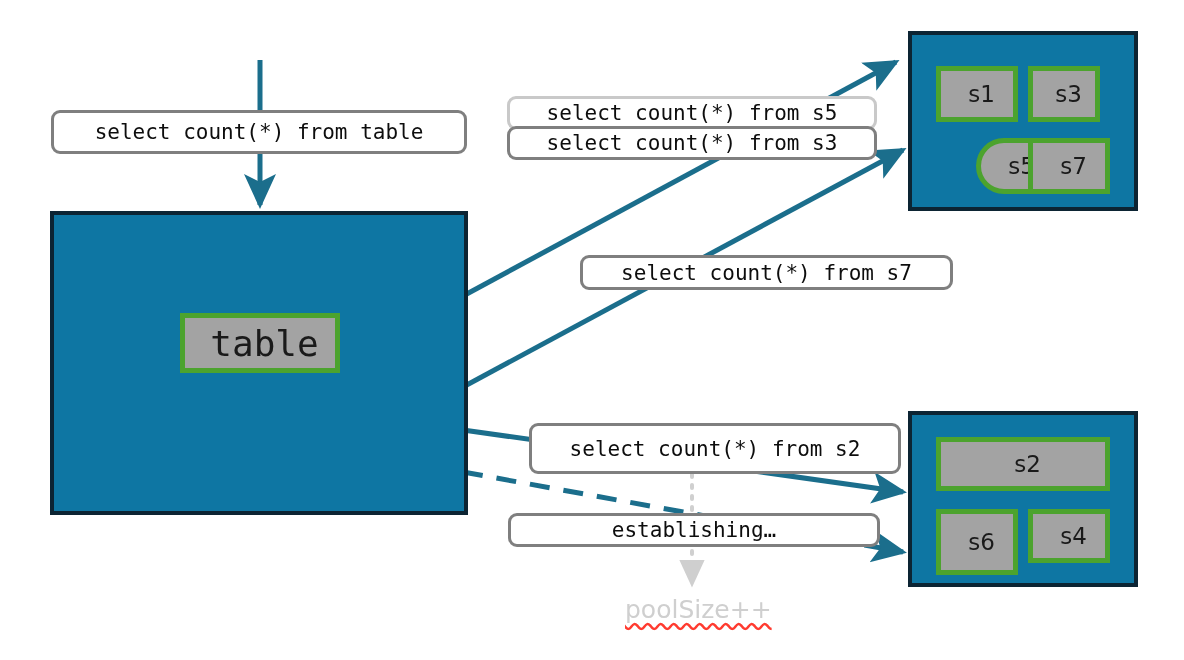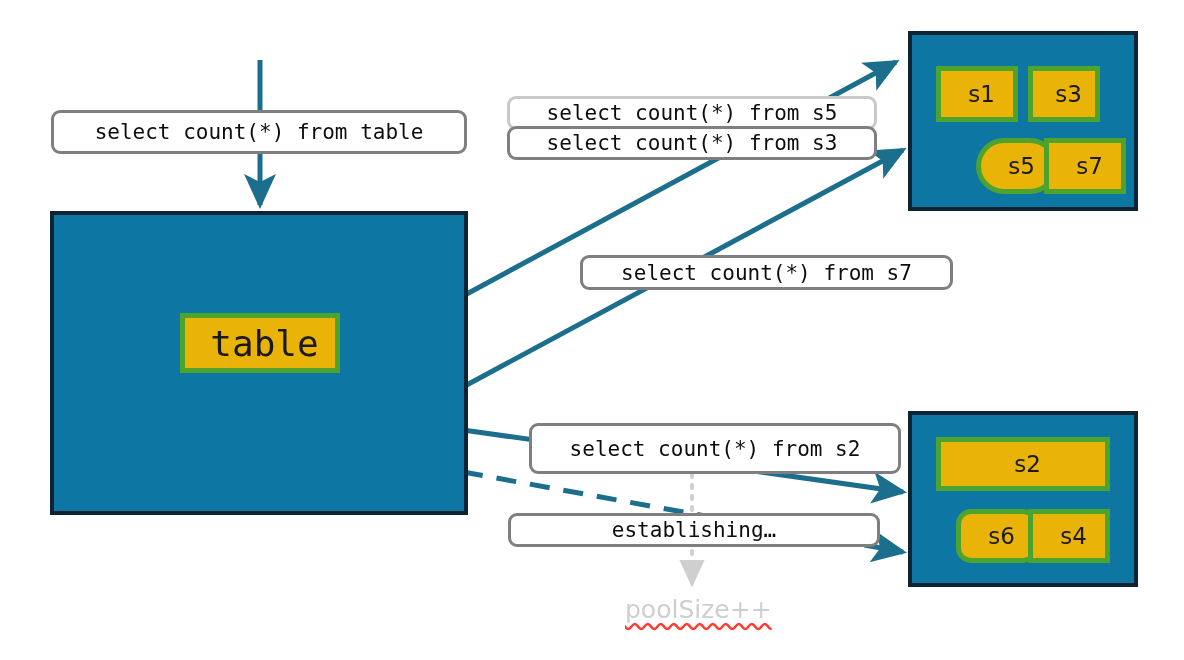--- a/index.html
+++ b/index.html
@@ -34,21 +34,21 @@
   .db-pool {
     position: absolute;
     background: #0E76A3;
     border: 4px solid #0C2433;
     box-sizing: border-box;
   }
 
   
   .cell {
     position: absolute;
-    background: #eab308;
+    background: #a3a3a3;
     border: 5px solid #4CA32E;
     box-sizing: border-box;
     display: flex;
     align-items: center;
     justify-content: center;
     font-family: "DejaVu Sans", "Liberation Sans", sans-serif;
     font-size: 23px;
     color: #1a1a1a;
     padding-left: 9px;
   }
@@ -129,27 +129,27 @@
   <div class="cell mono" style="left:180px; top:313px; width:160px; height:60px;">table</div>
 
   <div class="pool" style="left:908px; top:31px; width:230px; height:180px;"></div>
 
   <div class="cell" style="left:936px; top:66px; width:82px; height:56px;">s1</div>
 
   <div class="cell" style="left:1028px; top:66px; width:72px; height:56px;">s3</div>
 
   <div class="cell" style="left:976px; top:138px; width:82px; height:56px;border-radius:28px;">s5</div>
 
-  <div class="cell" style="left:1028px; top:138px; width:82px; height:56px;margin-left:16px;">s7</div>
+  <div class="cell" style="left:1028px; top:138px; width:82px; height:56px;">s7</div>
 
   <div class="pool" style="left:908px; top:411px; width:230px; height:176px;"></div>
 
   <div class="cell" style="left:936px; top:437px; width:174px; height:54px;">s2</div>
 
-  <div class="cell" style="left:956px; top:509px; width:82px; height:54px;border-radius:15px;">s6</div>
+  <div class="cell" style="left:936px; top:509px; width:82px; height:66px;">s6</div>
 
   <div class="cell" style="left:1028px; top:509px; width:82px; height:54px;">s4</div>
 
   <div class="label-box front" style="left:51px; top:110px; width:416px; height:44px;">select count(*) from table</div>
 
   <div class="label-box faded" style="left:507px; top:96px; width:370px; height:34px;">select count(*) from s5</div>
 
   <div class="label-box front" style="left:507px; top:126px; width:370px; height:34px;">select count(*) from s3</div>
 
   <div class="label-box front" style="left:580px; top:255px; width:373px; height:35px;">select count(*) from s7</div>

